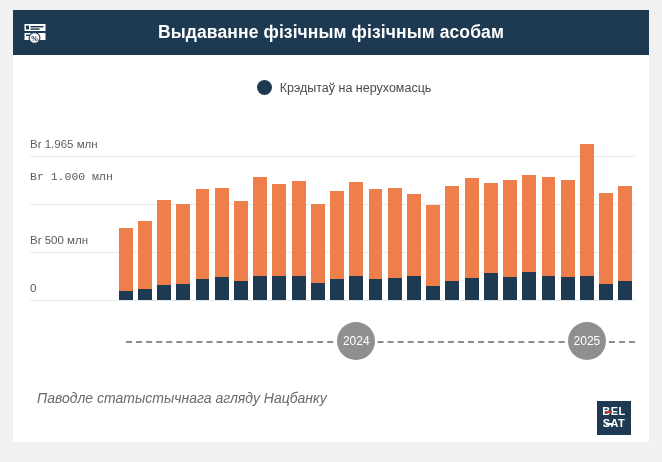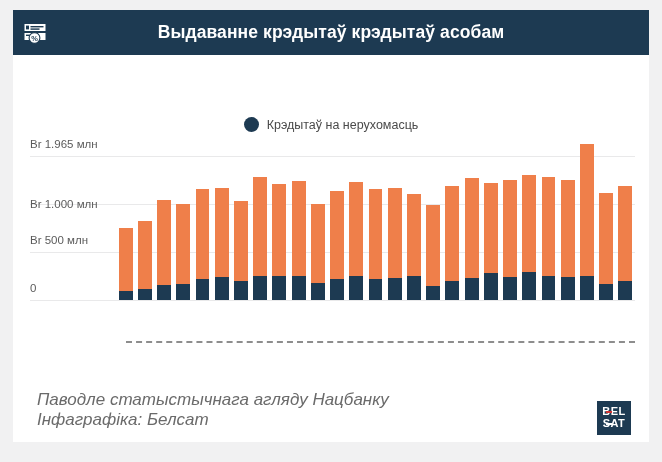--- a/index.html
+++ b/index.html
@@ -54,27 +54,26 @@
     font-size: 17.5px;
     font-weight: bold;
     letter-spacing: 0.1px;
     padding-right: 44px;
     white-space: nowrap;
   }
 
   
   .legend {
     position: absolute;
-    left: 0;
+    left: 13px;
     top: 70px;
     width: 636px;
     display: flex;
     justify-content: center;
     align-items: center;
-    margin-top: 37px;
   }
   .legend-item {
     display: flex;
     align-items: center;
   }
   .legend-dot {
     width: 15px;
     height: 15px;
     border-radius: 50%;
     flex: none;
@@ -172,21 +171,21 @@
     position: absolute;
     left: 0;
     top: 372px;
     width: 636px;
     height: 60px;
   }
   .footer-text {
     position: absolute;
     left: 24px;
     font-style: italic;
-    font-size: 17px;
+    font-size: 14px;
     color: #6a6a6a;
     white-space: nowrap;
   }
   .belsat-logo {
     position: absolute;
     right: 18px;
     top: 19px;
     width: 34px;
     height: 34px;
     background: #1d3a52;
@@ -232,38 +231,38 @@
           <rect x="2.5" y="4" width="21" height="7" fill="#ffffff"></rect>
           <rect x="4" y="5.6" width="3" height="3.8" fill="#1d3a52"></rect>
           <rect x="8.5" y="6" width="13" height="1.4" fill="#1d3a52"></rect>
           <rect x="8.5" y="8.4" width="9" height="1.4" fill="#1d3a52"></rect>
           <rect x="2.5" y="13" width="21" height="7" fill="#ffffff"></rect>
           <rect x="4" y="14.6" width="10" height="1.4" fill="#1d3a52"></rect>
           <circle cx="12.5" cy="18" r="5.4" fill="#ffffff" stroke="#1d3a52" stroke-width="1.1"></circle>
           <text x="12.5" y="21.2" font-size="7.5" font-family="Liberation Sans, sans-serif" font-weight="bold" fill="#1d3a52" text-anchor="middle">%</text>
         </svg>
       </div>
-      <div class="header-title">Выдаванне крэдытаў крэдытаў асобам</div>
+      <div class="header-title">Выдаванне фізічным фізічным асобам</div>
     </div>
 
     <div class="legend">
       <div class="legend-item">
         <span class="legend-dot" style="background:#1d3a52"></span>
         <span class="legend-label">Крэдытаў на нерухомасць</span>
       </div>
     </div>
 
     <div class="plot">
       <div class="ylabels" id="ylabels">
           <div class="gridline" style="top: 180px;"></div>
           <div class="ytick" style="top: 168px;">0</div>
           <div class="gridline" style="top: 132px;"></div>
           <div class="ytick" style="top: 120px; text-align: center;">Br 500 млн</div>
           <div class="gridline" style="top: 84px;"></div>
-          <div class="ytick" style="top: 84px;">Br 1.000 млн</div>
+          <div class="ytick" style="top: 56px; font-family: Liberation Mono, monospace;">Br 1.000 млн</div>
           <div class="gridline" style="top: 36px;"></div>
           <div class="ytick" style="top: 24px;">Br 1.965 млн</div>
         </div>
       <div class="bars" id="bars">
           <div class="bar" style="left: 105.691px; width: 13.84px; bottom: 10px; height: 71.52px;">
             <div class="seg-top" style="height: 62.88px; background: rgb(239, 127, 74);"></div>
             <div class="seg-bottom" style="height: 8.64px; background: rgb(29, 58, 82);"></div>
           </div>
           <div class="bar" style="left: 124.913px; width: 13.84px; bottom: 10px; height: 79.2px;">
             <div class="seg-top" style="height: 68.16px; background: rgb(239, 127, 74);"></div>
@@ -367,25 +366,26 @@
           </div>
           <div class="bar" style="left: 605.469px; width: 13.84px; bottom: 10px; height: 113.76px;">
             <div class="seg-top" style="height: 95.04px; background: rgb(239, 127, 74);"></div>
             <div class="seg-bottom" style="height: 18.72px; background: rgb(29, 58, 82);"></div>
           </div>
         </div>
     </div>
 
     <div class="timeline" id="timeline">
         <div class="timeline-line" style="left: 112.611px; width: 509.389px;"></div>
+        <div class="year-marker" style="left: 343.278px;">2024</div>
+        <div class="year-marker" style="left: 573.944px;">2025</div>
       </div>
 
     <div class="footer">
       <div class="footer-text" style="top:8px">Паводле статыстычнага агляду Нацбанку</div>
-      <div class="footer-text" style="top:28px">Інфаграфіка: Белсат</div>
       <div class="belsat-logo">
         <div class="belsat-row">
           <span>BEL</span>
           <span class="belsat-bar"></span>
         </div>
         <div class="belsat-row">
           <span>SAT</span>
           <span class="belsat-bar2"></span>
         </div>
       </div>

